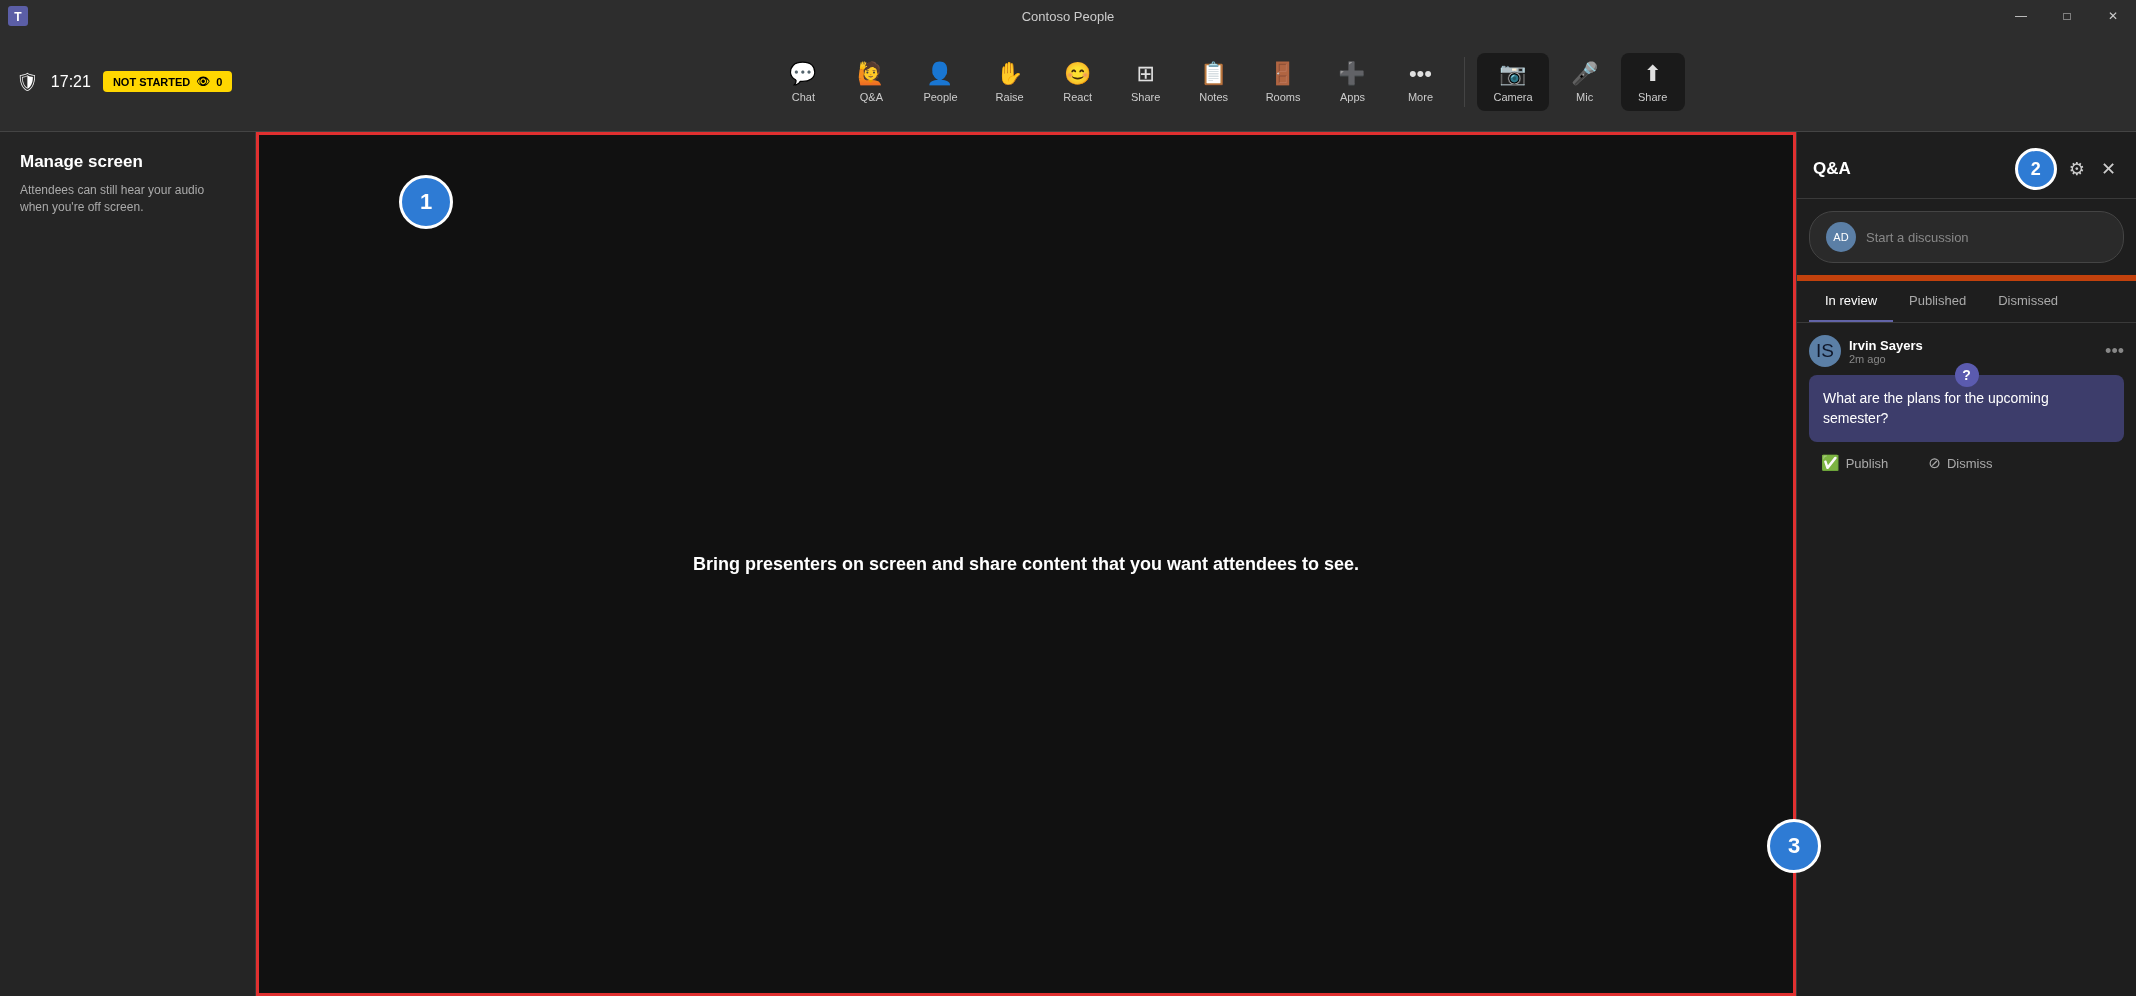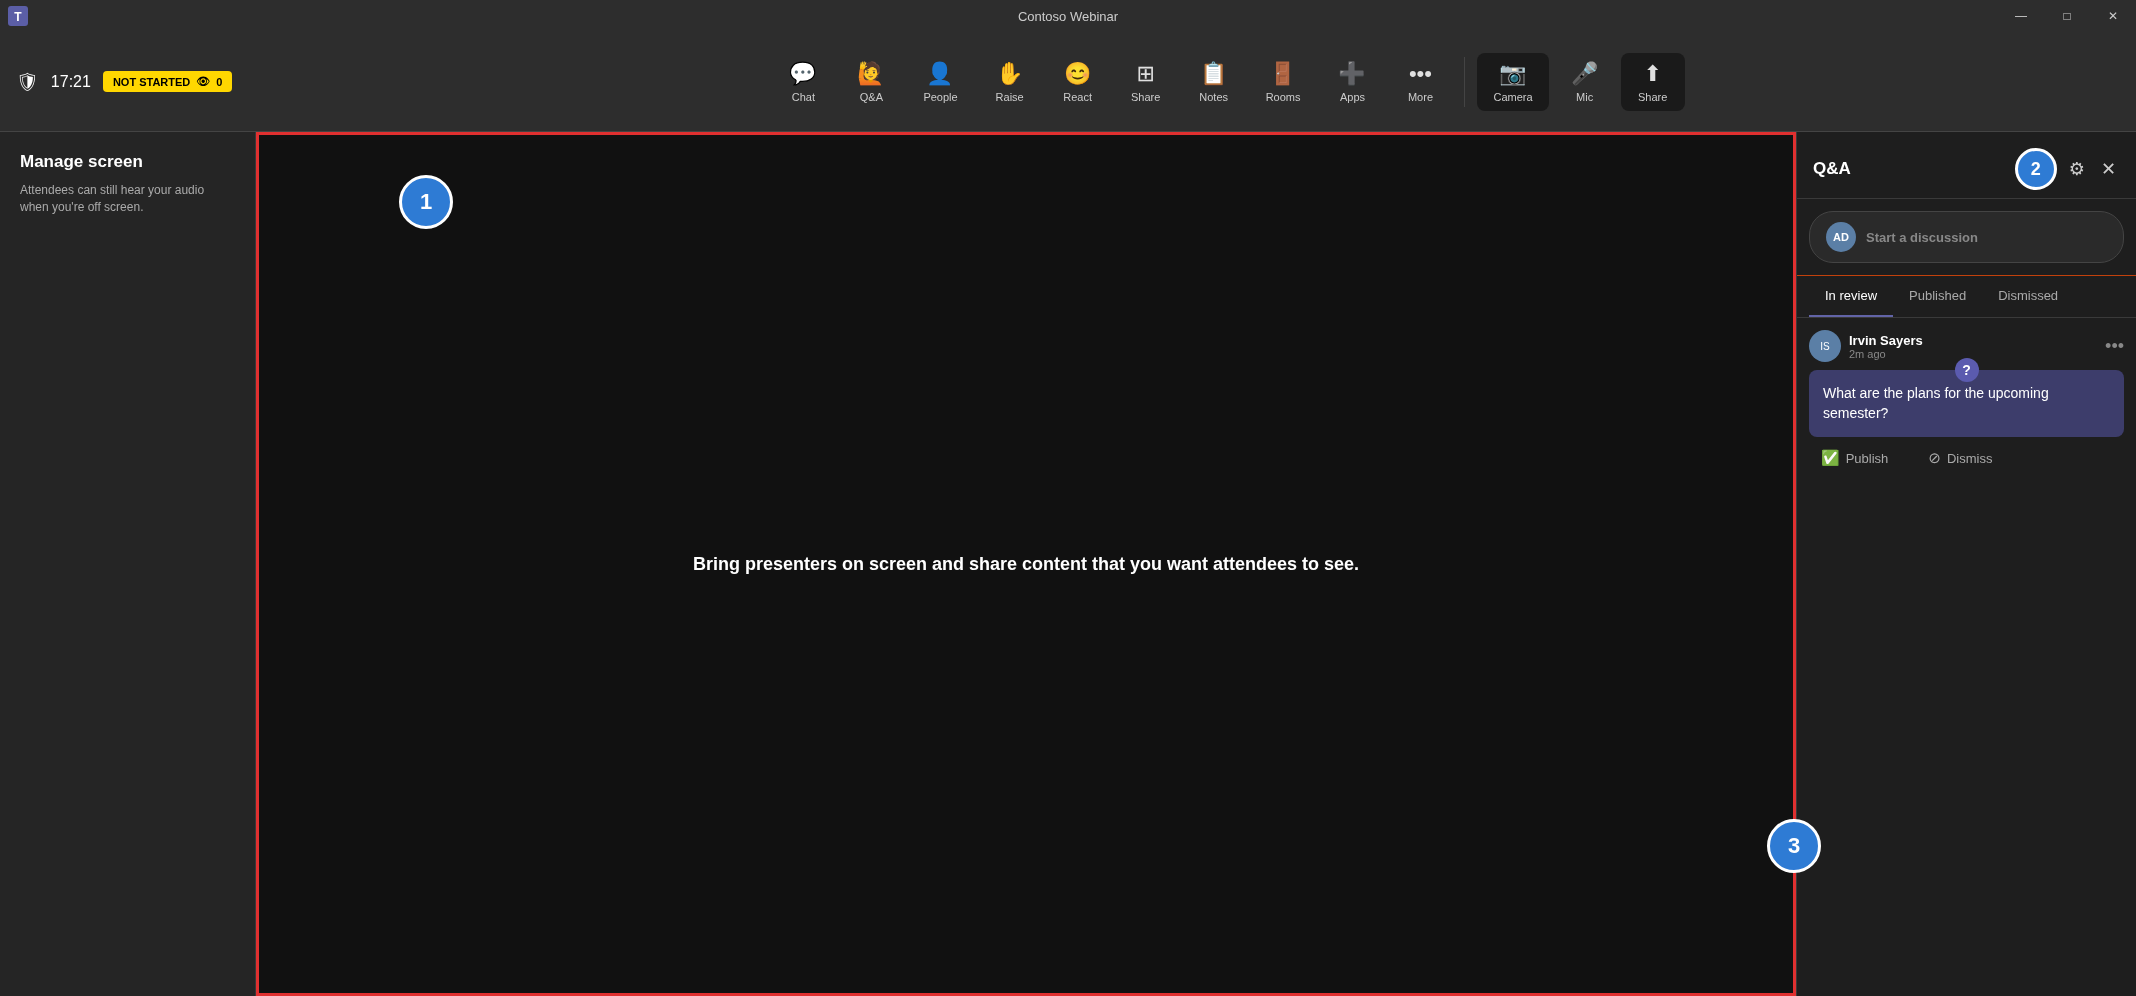--- a/index.html
+++ b/index.html
@@ -304,22 +304,21 @@
       background: transparent;
       border: none;
       color: #ccc;
       font-size: 18px;
       cursor: pointer;
       padding: 4px;
       border-radius: 4px;
     }
     .qa-input-area {
       padding: 12px;
-      border-bottom: 1px solid #c2410c;
-      font-weight: bold;
+      border-bottom: 6px solid #c2410c;
     }
     .qa-input {
       width: 100%;
       background: #2a2a2a;
       border: 1px solid #444;
       border-radius: 24px;
       padding: 10px 16px;
       color: #999;
       font-size: 13px;
       outline: none;
@@ -371,22 +370,22 @@
     }
     .question-avatar {
       width: 32px;
       height: 32px;
       border-radius: 50%;
       background: #666;
       flex-shrink: 0;
       display: flex;
       align-items: center;
       justify-content: center;
-      font-size: 10px;
-      color: #ffffff;
+      font-size: 19px;
+      color: #0f172a;
     }
     .question-author {
       font-size: 13px;
       font-weight: 600;
     }
     .question-time {
       font-size: 11px;
       color: #888;
     }
     .question-more {
@@ -467,21 +466,21 @@
 </head>
 <body>
 
 <div class="title-bar">
   <span class="title-bar-logo">
     <svg width="20" height="20" viewBox="0 0 20 20">
       <rect width="20" height="20" rx="3" fill="#5b5ea6"></rect>
       <text x="10" y="15" text-anchor="middle" fill="white" font-size="12" font-weight="bold">T</text>
     </svg>
   </span>
-  <span class="title-bar-title">Contoso Webinar</span>
+  <span class="title-bar-title">Contoso People</span>
   <div class="title-bar-controls">
     <button class="title-btn">—</button>
     <button class="title-btn">□</button>
     <button class="title-btn close">✕</button>
   </div>
 </div>
 
 <div class="toolbar">
   <div class="toolbar-left">
     <span class="shield-icon">🛡</span>

